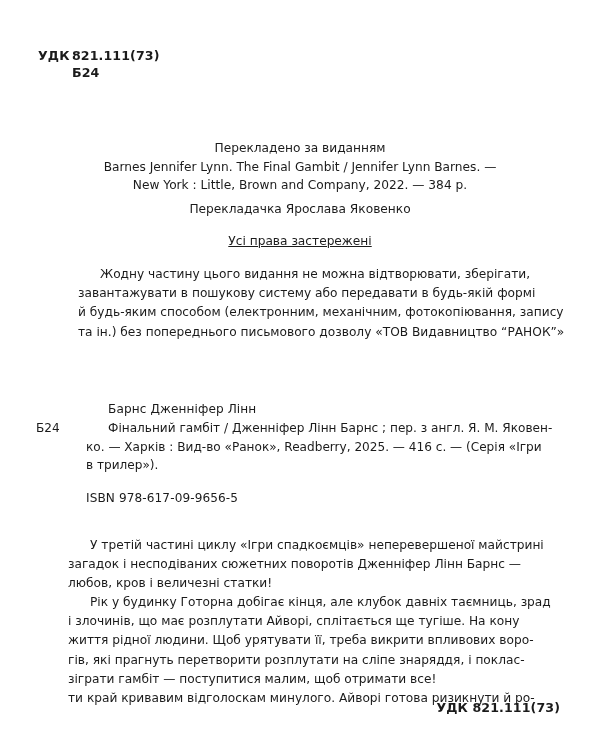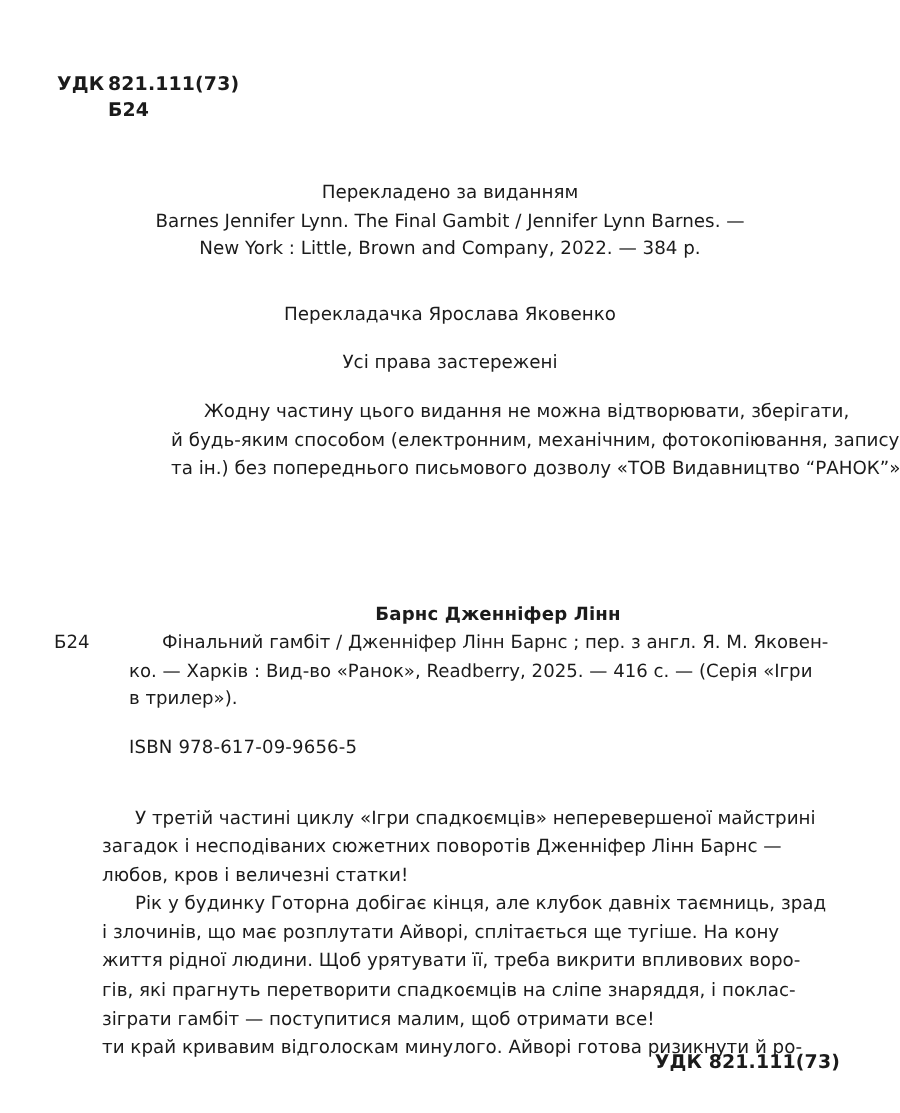--- a/index.html
+++ b/index.html
@@ -47,57 +47,55 @@
   
   .centered-block {
     position: absolute;
     left: 0;
     right: 0;
     text-align: center;
     font-size: 12.2px;
     line-height: 18.6px;
   }
   #source-edition { top: 119px; }
-  #source-edition .lead { display: block; }
+  #source-edition .lead { display: block; margin-top: 20px; }
   #source-edition .ref-line { display: block; }
 
   #translator { top: 200px; font-size: 12.2px; }
-  #rights { top: 232px; font-size: 12.2px; }
+  #rights { top: 232px; font-size: 12.2px; text-decoration: underline; }
 
   
   .copyright-para {
     position: absolute;
     left: 78px;
     top: 265px;
     width: 446px;
     font-size: 12.2px;
     line-height: 19.2px;
     text-align: justify;
   }
   .copyright-para .ln {
     display: block;
     white-space: nowrap;
-    margin-left: 36px;
   }
 
   
   .biblio {
     position: absolute;
     left: 36px;
     top: 400px;
     width: 520px;
     font-size: 12.1px;
     line-height: 18.4px;
   }
   .biblio .author {
-    font-weight: 700;
+    font-weight: 400;
     margin-left: 72px;
     display: block;
     letter-spacing: .1px;
-    text-align: center;
   }
   .biblio .body-wrap {
     position: relative;
     display: block;
     margin-top: 1px;
   }
   .biblio .shelf {
     position: absolute;
     left: 0;
     top: 0;
@@ -158,20 +156,21 @@
     <span class="ref-line">Barnes Jennifer Lynn. The Final Gambit / Jennifer Lynn Barnes. —</span>
     <span class="ref-line">New York : Little, Brown and Company, 2022. — 384 p.</span>
   </div>
 
   <div class="centered-block" id="translator">Перекладачка Ярослава Яковенко</div>
 
   <div class="centered-block" id="rights">Усі права застережені</div>
 
   <div class="copyright-para">
     <span class="ln" style="padding-left: 22px;">Жодну частину цього видання не можна відтворювати, зберігати,</span>
+    <span class="ln">завантажувати в пошукову систему або передавати в будь-якій формі</span>
     <span class="ln">й будь-яким способом (електронним, механічним, фотокопіювання, запису</span>
     <span class="ln">та ін.) без попереднього письмового дозволу «ТОВ Видавництво “РАНОК”»</span>
   </div>
 
   <div class="biblio">
     <span class="author">Барнс Дженніфер Лінн</span>
     <span class="body-wrap">
       <span class="shelf">Б24</span>
       <span class="desc">
         <span class="ln" style="padding-left: 22px;">Фінальний гамбіт / Дженніфер Лінн Барнс ; пер. з англ. Я. М. Яковен-</span>
@@ -182,20 +181,20 @@
     <span class="isbn">ISBN 978-617-09-9656-5</span>
   </div>
 
   <div class="annotation">
     <span class="ln" style="padding-left: 22px;">У третій частині циклу «Ігри спадкоємців» неперевершеної майстрині</span>
     <span class="ln">загадок і несподіваних сюжетних поворотів Дженніфер Лінн Барнс —</span>
     <span class="ln">любов, кров і величезні статки!</span>
     <span class="ln" style="padding-left: 22px;">Рік у будинку Готорна добігає кінця, але клубок давніх таємниць, зрад</span>
     <span class="ln">і злочинів, що має розплутати Айворі, сплітається ще тугіше. На кону</span>
     <span class="ln">життя рідної людини. Щоб урятувати її, треба викрити впливових воро-</span>
-    <span class="ln">гів, які прагнуть перетворити спадкоємців на сліпе знаряддя, і поклас-</span>
+    <span class="ln">гів, які прагнуть перетворити розплутати на сліпе знаряддя, і поклас-</span>
     <span class="ln">зіграти гамбіт — поступитися малим, щоб отримати все!</span>
     <span class="ln">ти край кривавим відголоскам минулого. Айворі готова ризикнути й ро-</span>
   </div>
 
   <div class="udk-bottom">УДК 821.111(73)</div>
 
 </div>
 
 </body></html>

